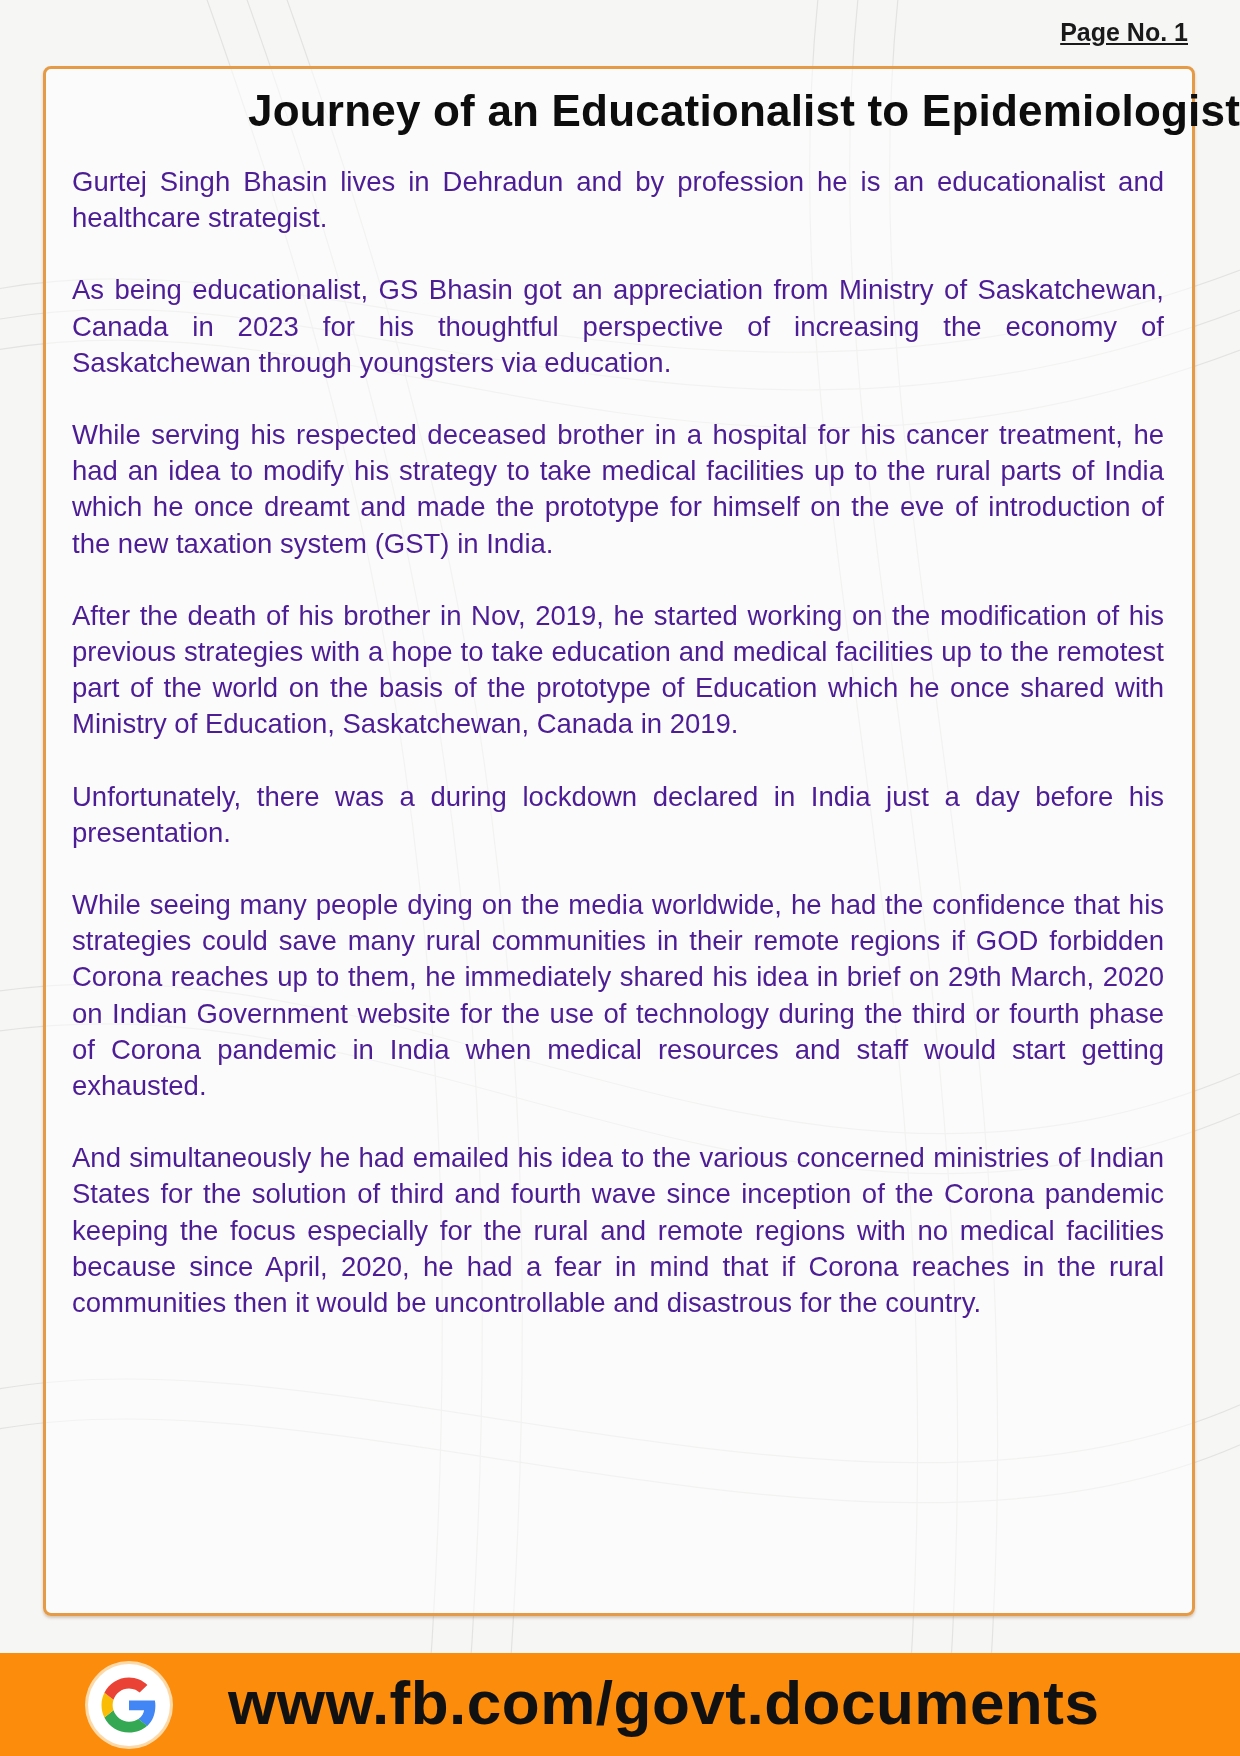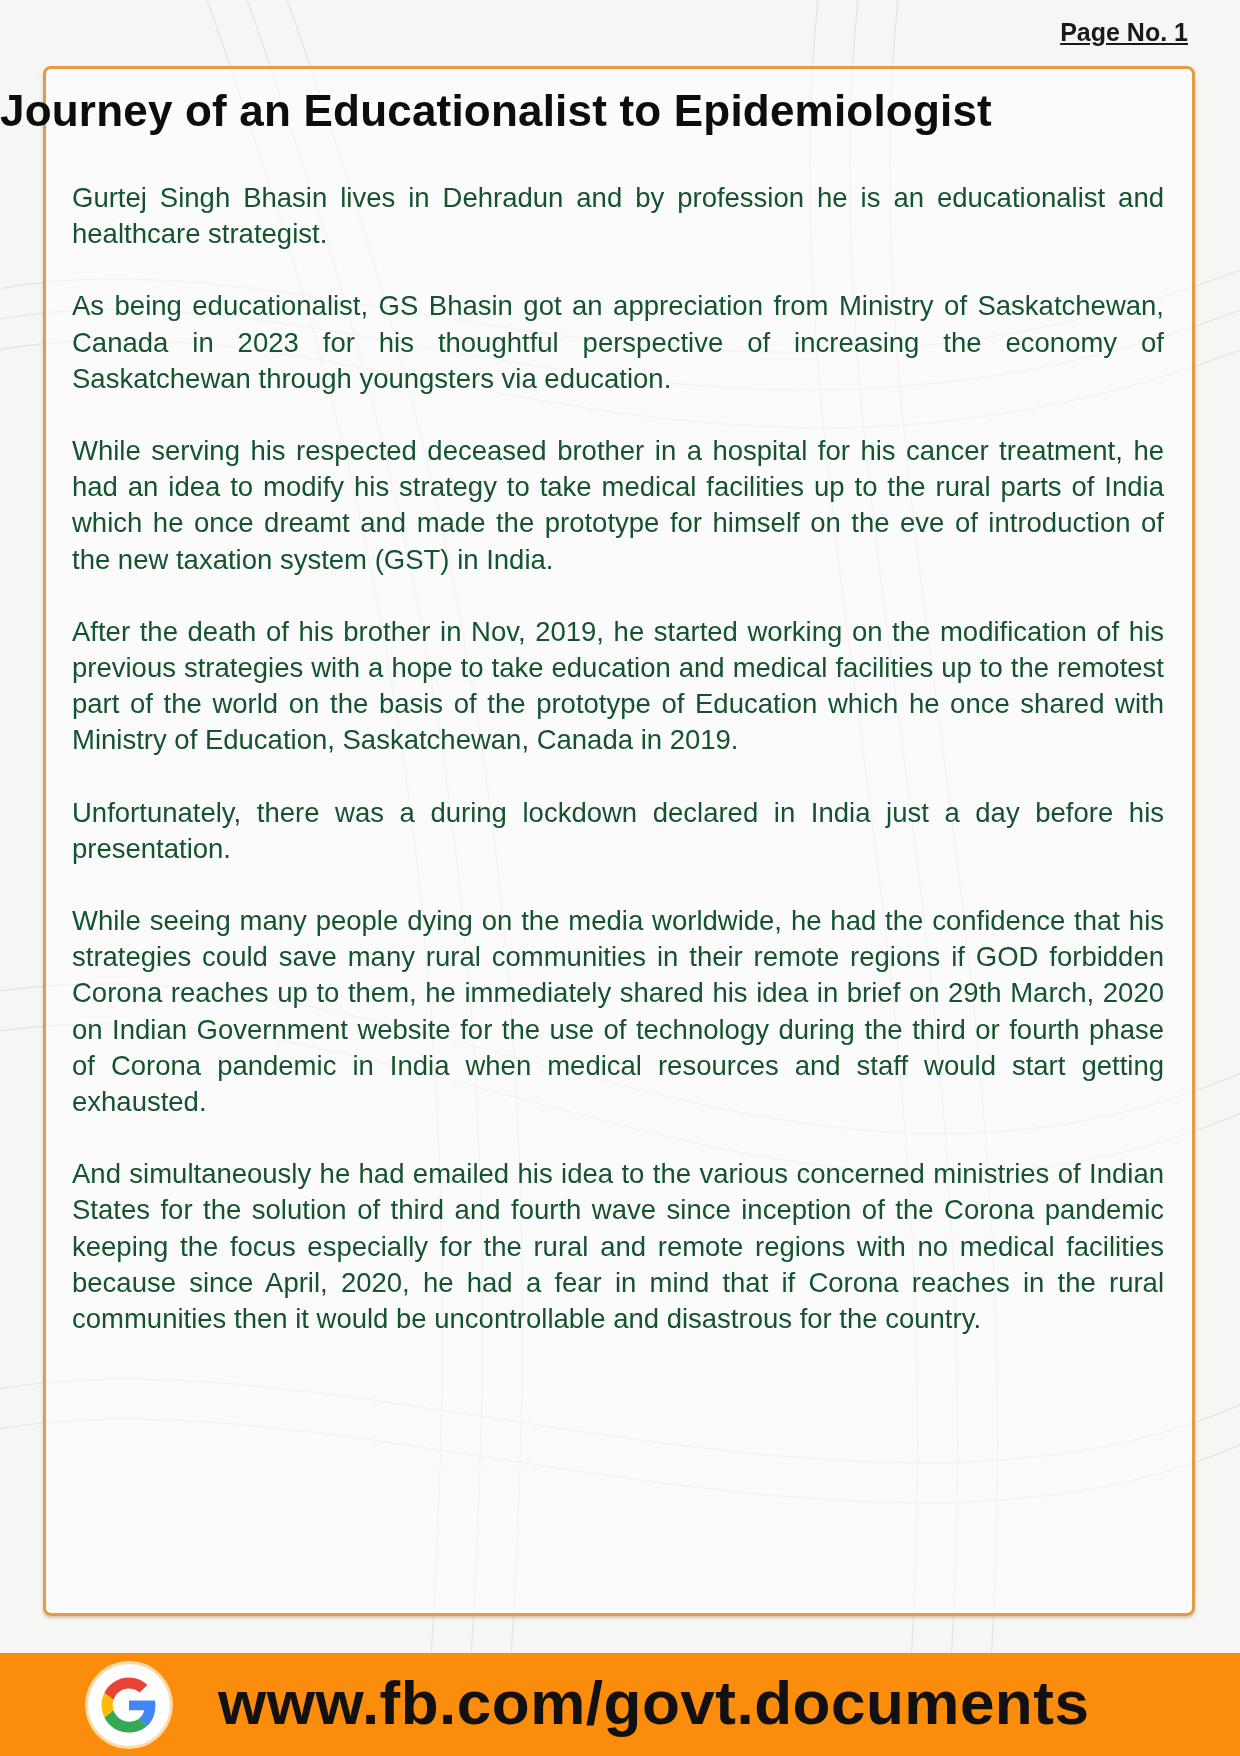--- a/index.html
+++ b/index.html
@@ -42,40 +42,40 @@
       box-sizing: border-box;
       background: rgba(255,255,255,0.55);
       box-shadow: 0 2px 3px rgba(150,110,60,0.35);
       z-index: 1;
     }
     .title {
       position: absolute;
       left: 0;
       width: 1240px;
       top: 86px;
-      text-align: left;
+      text-align: right;
       font-weight: bold;
       font-size: 44px;
       letter-spacing: 0.2px;
       color: #0d0d0d;
       z-index: 2;
     }
     .body-text {
       position: absolute;
       left: 72px;
       top: 164px;
       width: 1092px;
       z-index: 2;
     }
     .para {
       font-size: 27.5px;
       line-height: 36.2px;
       text-align: justify;
-      margin: 16px 0 36px 0;
-      color: #14532d;
+      margin: 0 0 36px 0;
+      color: #4c1d95;
       hyphens: manual;
     }
     .footer {
       position: absolute;
       left: 0;
       top: 1653px;
       width: 1240px;
       height: 103px;
       background: #fb8c0c;
       z-index: 2;
@@ -92,21 +92,21 @@
     }
     .g-badge svg {
       position: absolute;
       left: 11px;
       top: 11px;
       width: 60px;
       height: 60px;
     }
     .footer-url {
       position: absolute;
-      left: 218px;
+      left: 228px;
       top: 10px;
       font-weight: bold;
       font-size: 62px;
       line-height: 80px;
       color: #111111;
       letter-spacing: 0.5px;
     }
   </style>
 </head>
 <body>

